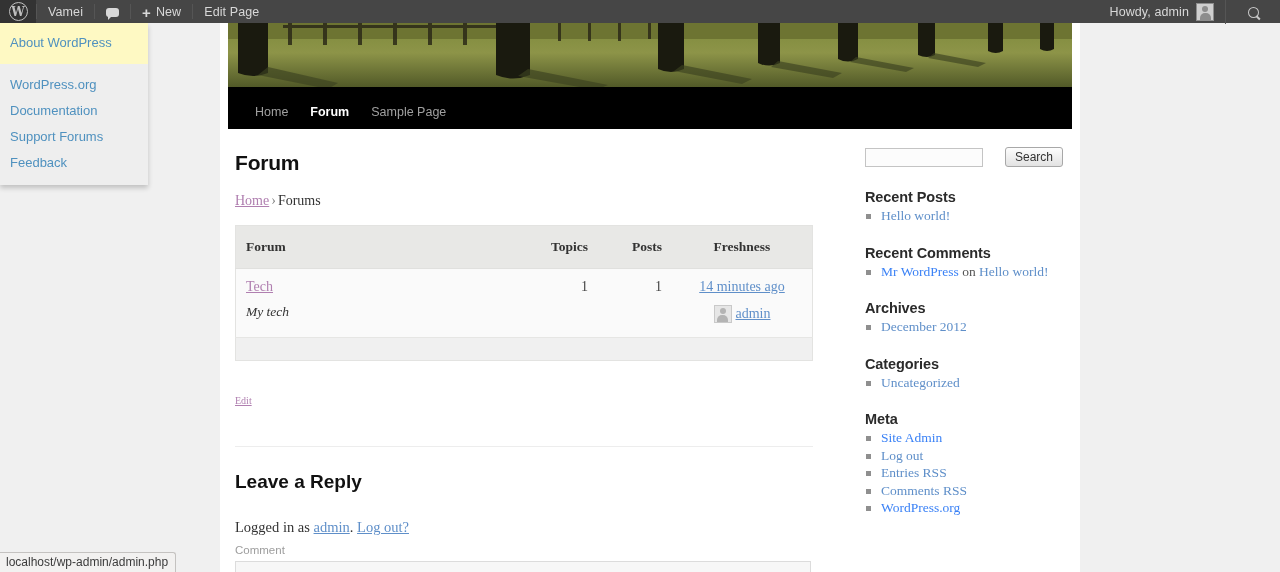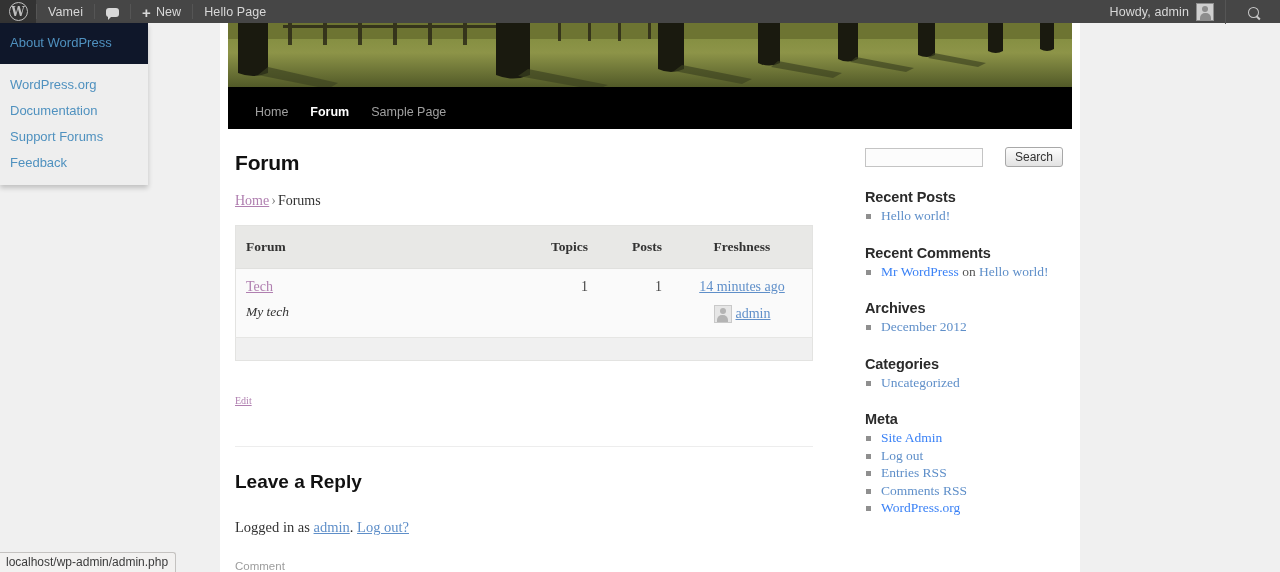--- a/index.html
+++ b/index.html
@@ -134,21 +134,21 @@
   
   .ab-dropdown {
     position: absolute;
     top: 23px; left: 0;
     width: 148px;
     z-index: 60;
     box-shadow: 0 3px 5px rgba(0,0,0,.2);
     font-size: 13px;
   }
   .abd-top {
-    background: #0f172a;
+    background: #fef9c3;
     padding: 7px 0 8px 0;
   }
   .abd-rest {
     background: #eee;
     padding: 8px 0 9px 0;
   }
   .abd-item {
     display: block;
     padding: 5px 10px 5px 10px;
     color: #4f91bf;
@@ -329,21 +329,21 @@
   .reply-title {
     font-size: 19px;
     font-weight: bold;
     color: #111;
     margin: 24px 0 26px 0;
   }
   .logged-in-as {
     font-family: "Liberation Serif", serif;
     font-size: 14.5px;
     color: #333;
-    margin: 0 0 24px 0;
+    margin: 0 0 8px 0;
   }
   .logged-in-as a {
     color: #5f8fc9;
     text-decoration: underline;
   }
   .comment-label {
     font-size: 11.5px;
     color: #9d9d9d;
     margin-bottom: 5px;
   }
@@ -450,21 +450,21 @@
   <div class="ab-sep"></div>
   <div class="ab-item">
     <span class="ab-bubble"></span>
   </div>
   <div class="ab-sep"></div>
   <div class="ab-item">
     <span class="ab-plus">+</span>
     <span>New</span>
   </div>
   <div class="ab-sep"></div>
-  <a class="ab-item">Hello Page</a>
+  <a class="ab-item">Edit Page</a>
 
   <div class="ab-right">
     <div class="ab-item">
       <span>Howdy, admin</span>
       <span class="ab-avatar"></span>
     </div>
     <div class="ab-item ab-search">
       <span class="search-glyph"></span>
     </div>
   </div>

